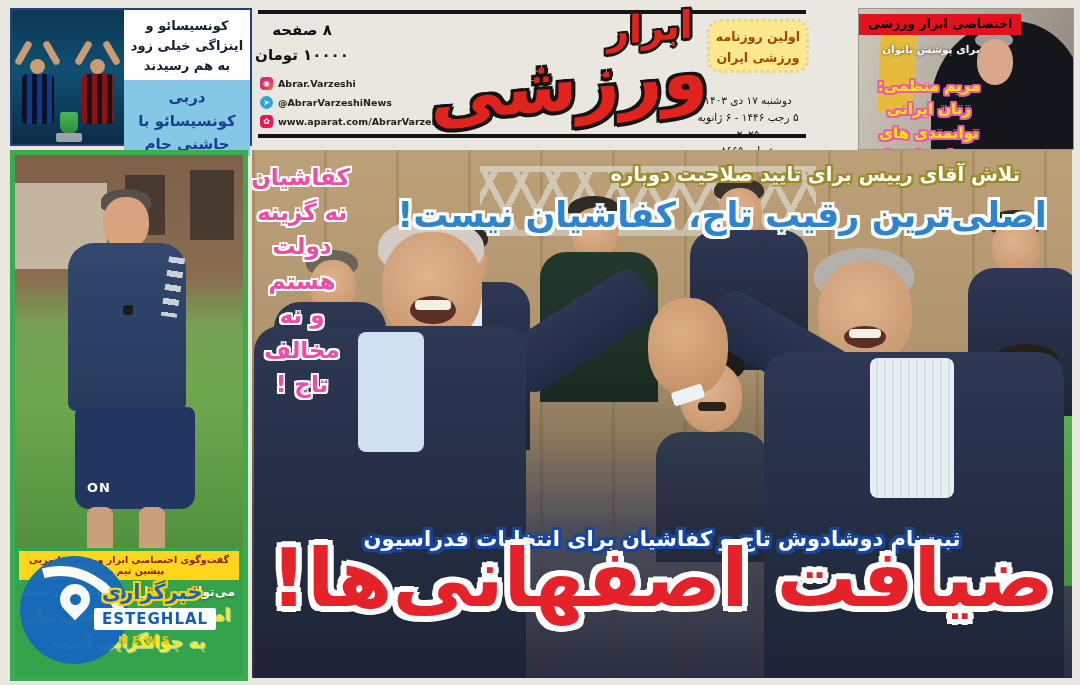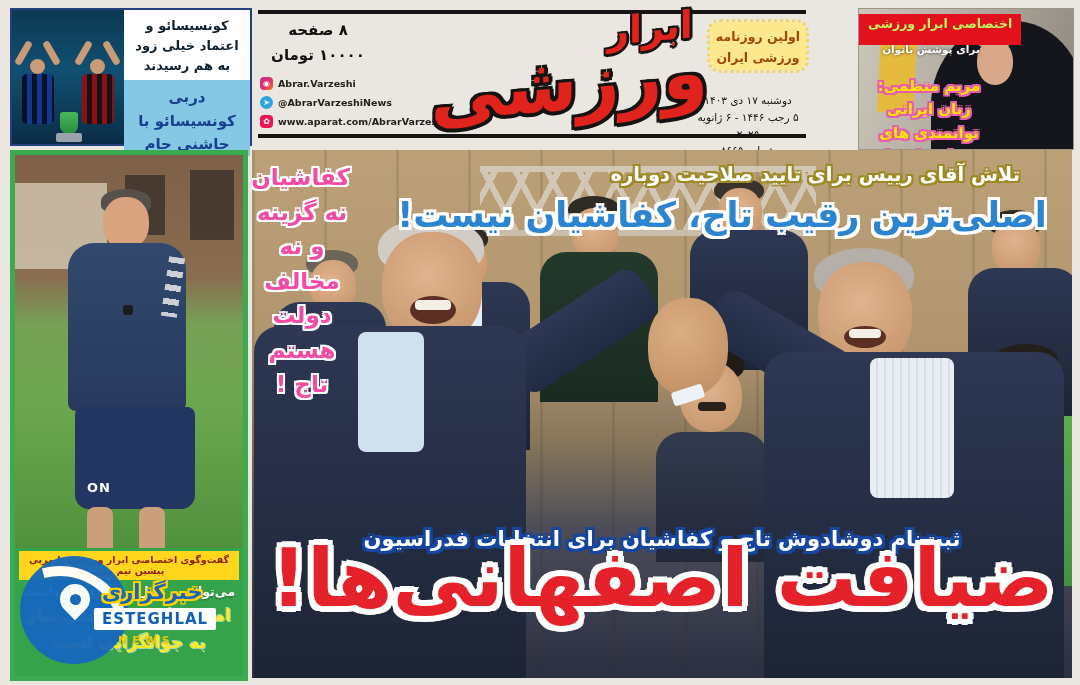--- a/index.html
+++ b/index.html
@@ -22,40 +22,40 @@
   .tl-black{padding:6px 4px 4px;text-align:center;font-weight:bold;font-size:13px;line-height:1.55;color:#10212e;background:#fff;}
   .tl-blue{flex:1;background:#85c8e6;color:#173f8d;font-weight:bold;font-size:15px;line-height:1.55;text-align:center;padding-top:6px;}
   .jersey{position:absolute;bottom:20px;width:32px;height:50px;border-radius:5px;}
   .phead{position:absolute;width:15px;height:15px;border-radius:50%;background:#c99c76;}
   .parm{position:absolute;width:7px;height:26px;border-radius:4px;background:#c99c76;}
   .trophy-cup{position:absolute;left:48px;bottom:10px;width:18px;height:22px;background:linear-gradient(180deg,#49b85a,#2c8a3e);border-radius:3px 3px 8px 8px;}
   .trophy-base{position:absolute;left:44px;bottom:2px;width:26px;height:9px;background:#9aa3ad;border-radius:2px;}
 
   
   .rule{left:258px;width:548px;height:4px;background:#171513;}
-  .pages-price{left:270px;top:18px;width:96px;text-align:center;font-weight:bold;color:#10100e;font-size:15px;line-height:1.65;}
+  .pages-price{left:254px;top:18px;width:96px;text-align:center;font-weight:bold;color:#10100e;font-size:15px;line-height:1.65;}
   .social{left:260px;top:74px;width:175px;font-size:9.5px;font-weight:bold;color:#23201c;}
   .social-row{display:flex;align-items:center;height:19px;direction:ltr;}
   .sicon{width:13px;height:13px;border-radius:4px;margin-right:5px;flex:none;display:flex;align-items:center;justify-content:center;color:#fff;font-size:8px;}
   .si-insta{background:linear-gradient(135deg,#c13584,#e1306c 60%,#fd7e14);}
   .si-tg{background:#2ca5e0;border-radius:50%;}
   .si-ap{background:#ed145b;}
   .logo{left:415px;top:8px;width:300px;height:130px;direction:rtl;color:#e0231c;font-weight:bold;}
   .logo1{position:absolute;right:22px;top:-2px;font-size:38px;transform:rotate(-5deg) skewX(-5deg);text-shadow:-2px -2px 0 #161412,2px -2px 0 #161412,-2px 2px 0 #161412,2px 2px 0 #161412,0 3px 0 #161412,3px 0 0 #161412;}
   .logo2{position:absolute;right:6px;top:32px;font-size:74px;transform:rotate(-5deg) skewX(-5deg);text-shadow:-3px -3px 0 #161412,3px -3px 0 #161412,-3px 3px 0 #161412,3px 3px 0 #161412,0 4px 0 #161412,4px 0 0 #161412;}
   .badge{left:710px;top:22px;width:96px;height:48px;background:#fce98e;border-radius:10px;outline:3px dotted #f2d567;text-align:center;font-weight:bold;font-size:12.5px;color:#a04708;line-height:1.7;padding-top:4px;box-sizing:border-box;}
   .dates{left:690px;top:92px;width:116px;text-align:center;font-size:10.5px;font-weight:500;color:#14120f;line-height:1.6;direction:rtl;}
 
   
   .tr-card{left:858px;top:8px;width:214px;height:140px;overflow:hidden;background:linear-gradient(105deg,#cdc7bb 0%,#b3aca0 45%,#8e867c 100%);border:1px solid #9b958a;}
   .tr-poster{position:absolute;left:20px;top:26px;width:36px;height:78px;background:#e5bb3e;transform:rotate(3deg);border-radius:2px;}
   .tr-chador{position:absolute;right:-10px;top:12px;width:152px;height:136px;background:#14161c;border-radius:52% 46% 6px 6px / 62% 56% 6px 6px;}
   .tr-hairline{position:absolute;right:60px;top:22px;width:38px;height:18px;background:#a09d99;border-radius:50%;}
   .tr-face{position:absolute;right:60px;top:30px;width:36px;height:46px;background:#d9a88a;border-radius:48%;}
-  .tr-label{position:absolute;left:0;top:5px;background:#e3111b;color:#bef264;font-weight:bold;font-size:12.5px;padding:2px 9px 14px;direction:rtl;}
+  .tr-label{position:absolute;left:0;top:5px;background:#e3111b;color:#000000;font-weight:bold;font-size:12.5px;padding:2px 9px 4px;direction:rtl;}
   .tr-sub{position:absolute;left:4px;top:32px;width:136px;text-align:center;color:#fff;font-weight:bold;font-size:10.5px;line-height:1.6;direction:rtl;text-shadow:0 0 3px rgba(40,40,40,.9);}
   .tr-quote{position:absolute;left:0;top:66px;width:140px;text-align:center;font-weight:bold;font-size:15px;line-height:1.55;direction:rtl;}
 
   
   .left-col{left:10px;top:150px;width:238px;height:531px;border:5px solid #3cab50;box-sizing:border-box;background:#fff;overflow:hidden;}
   .coach-photo{position:relative;width:100%;height:403px;background:linear-gradient(180deg,#7e6048 0%,#8a6c50 30%,#77a055 42%,#6da84f 60%,#4f8f3c 100%);overflow:hidden;}
   .bld-band{position:absolute;left:0;top:28px;width:92px;height:86px;background:#cfc3ad;opacity:.85;}
   .bld-win{position:absolute;background:#39302a;opacity:.8;}
   .coach-hair{position:absolute;left:86px;top:34px;width:50px;height:24px;background:#57504a;border-radius:50% 50% 30% 30%;}
   .coach-head{position:absolute;left:88px;top:42px;width:46px;height:52px;background:#d8a37e;border-radius:46%;}
@@ -114,21 +114,21 @@
     <span class="phead" style="left:78px;bottom:70px;"></span>
     <span class="parm" style="left:68px;bottom:78px;transform:rotate(30deg);"></span>
     <span class="parm" style="left:96px;bottom:78px;transform:rotate(-30deg);"></span>
     <span class="jersey" style="left:70px;background:repeating-linear-gradient(90deg,#8c1016 0 5px,#141414 5px 10px);"></span>
     <span class="trophy-cup"></span>
     <span class="trophy-base"></span>
   </div>
   <div class="tl-text" dir="rtl">
     <div class="tl-black">
       <div>کونسیسائو و</div>
-      <div>اعتماد خیلی زود</div>
+      <div>اینزاگی خیلی زود</div>
       <div>به هم رسیدند</div>
     </div>
     <div class="tl-blue">
       <div>دربی</div>
       <div>کونسیسائو با</div>
       <div>چاشنی جام</div>
     </div>
   </div>
 </div>
 
@@ -271,21 +271,21 @@
   <span class="sleeve" style="left:452px;top:168px;width:150px;height:58px;transform:rotate(30deg);"></span>
   <span class="suit" style="left:512px;top:202px;width:300px;height:326px;"></span>
   <span class="shirt" style="left:618px;top:208px;width:84px;height:140px;background:repeating-linear-gradient(90deg,#e8eef2 0 6px,#d6dfe6 6px 8px);border-radius:8px;"></span>
 
   <span class="hands" style="left:396px;top:148px;width:80px;height:98px;"></span>
   <span class="cuff" style="left:420px;top:238px;width:32px;height:14px;transform:rotate(-18deg);"></span>
 
   <div class="pink-block olw2">
     <div>کفاشیان:</div>
     <div>نه گزینه</div>
+    <div>دولت هستم</div>
     <div>و نه مخالف</div>
-    <div>دولت هستم</div>
     <div>تاج !</div>
   </div>
   <div class="kicker olkick">تلاش آقای رییس برای تایید صلاحیت دوباره</div>
   <div class="headline2 olw3">اصلی‌ترین رقیب تاج، کفاشیان نیست!</div>
   <div class="subhead olblue">ثبت‌نام دوشادوش تاج و کفاشیان برای انتخابات فدراسیون</div>
   <div class="mainhead olwbig">ضیافت اصفهانی‌ها!</div>
 </div>
 
 </body></html>

